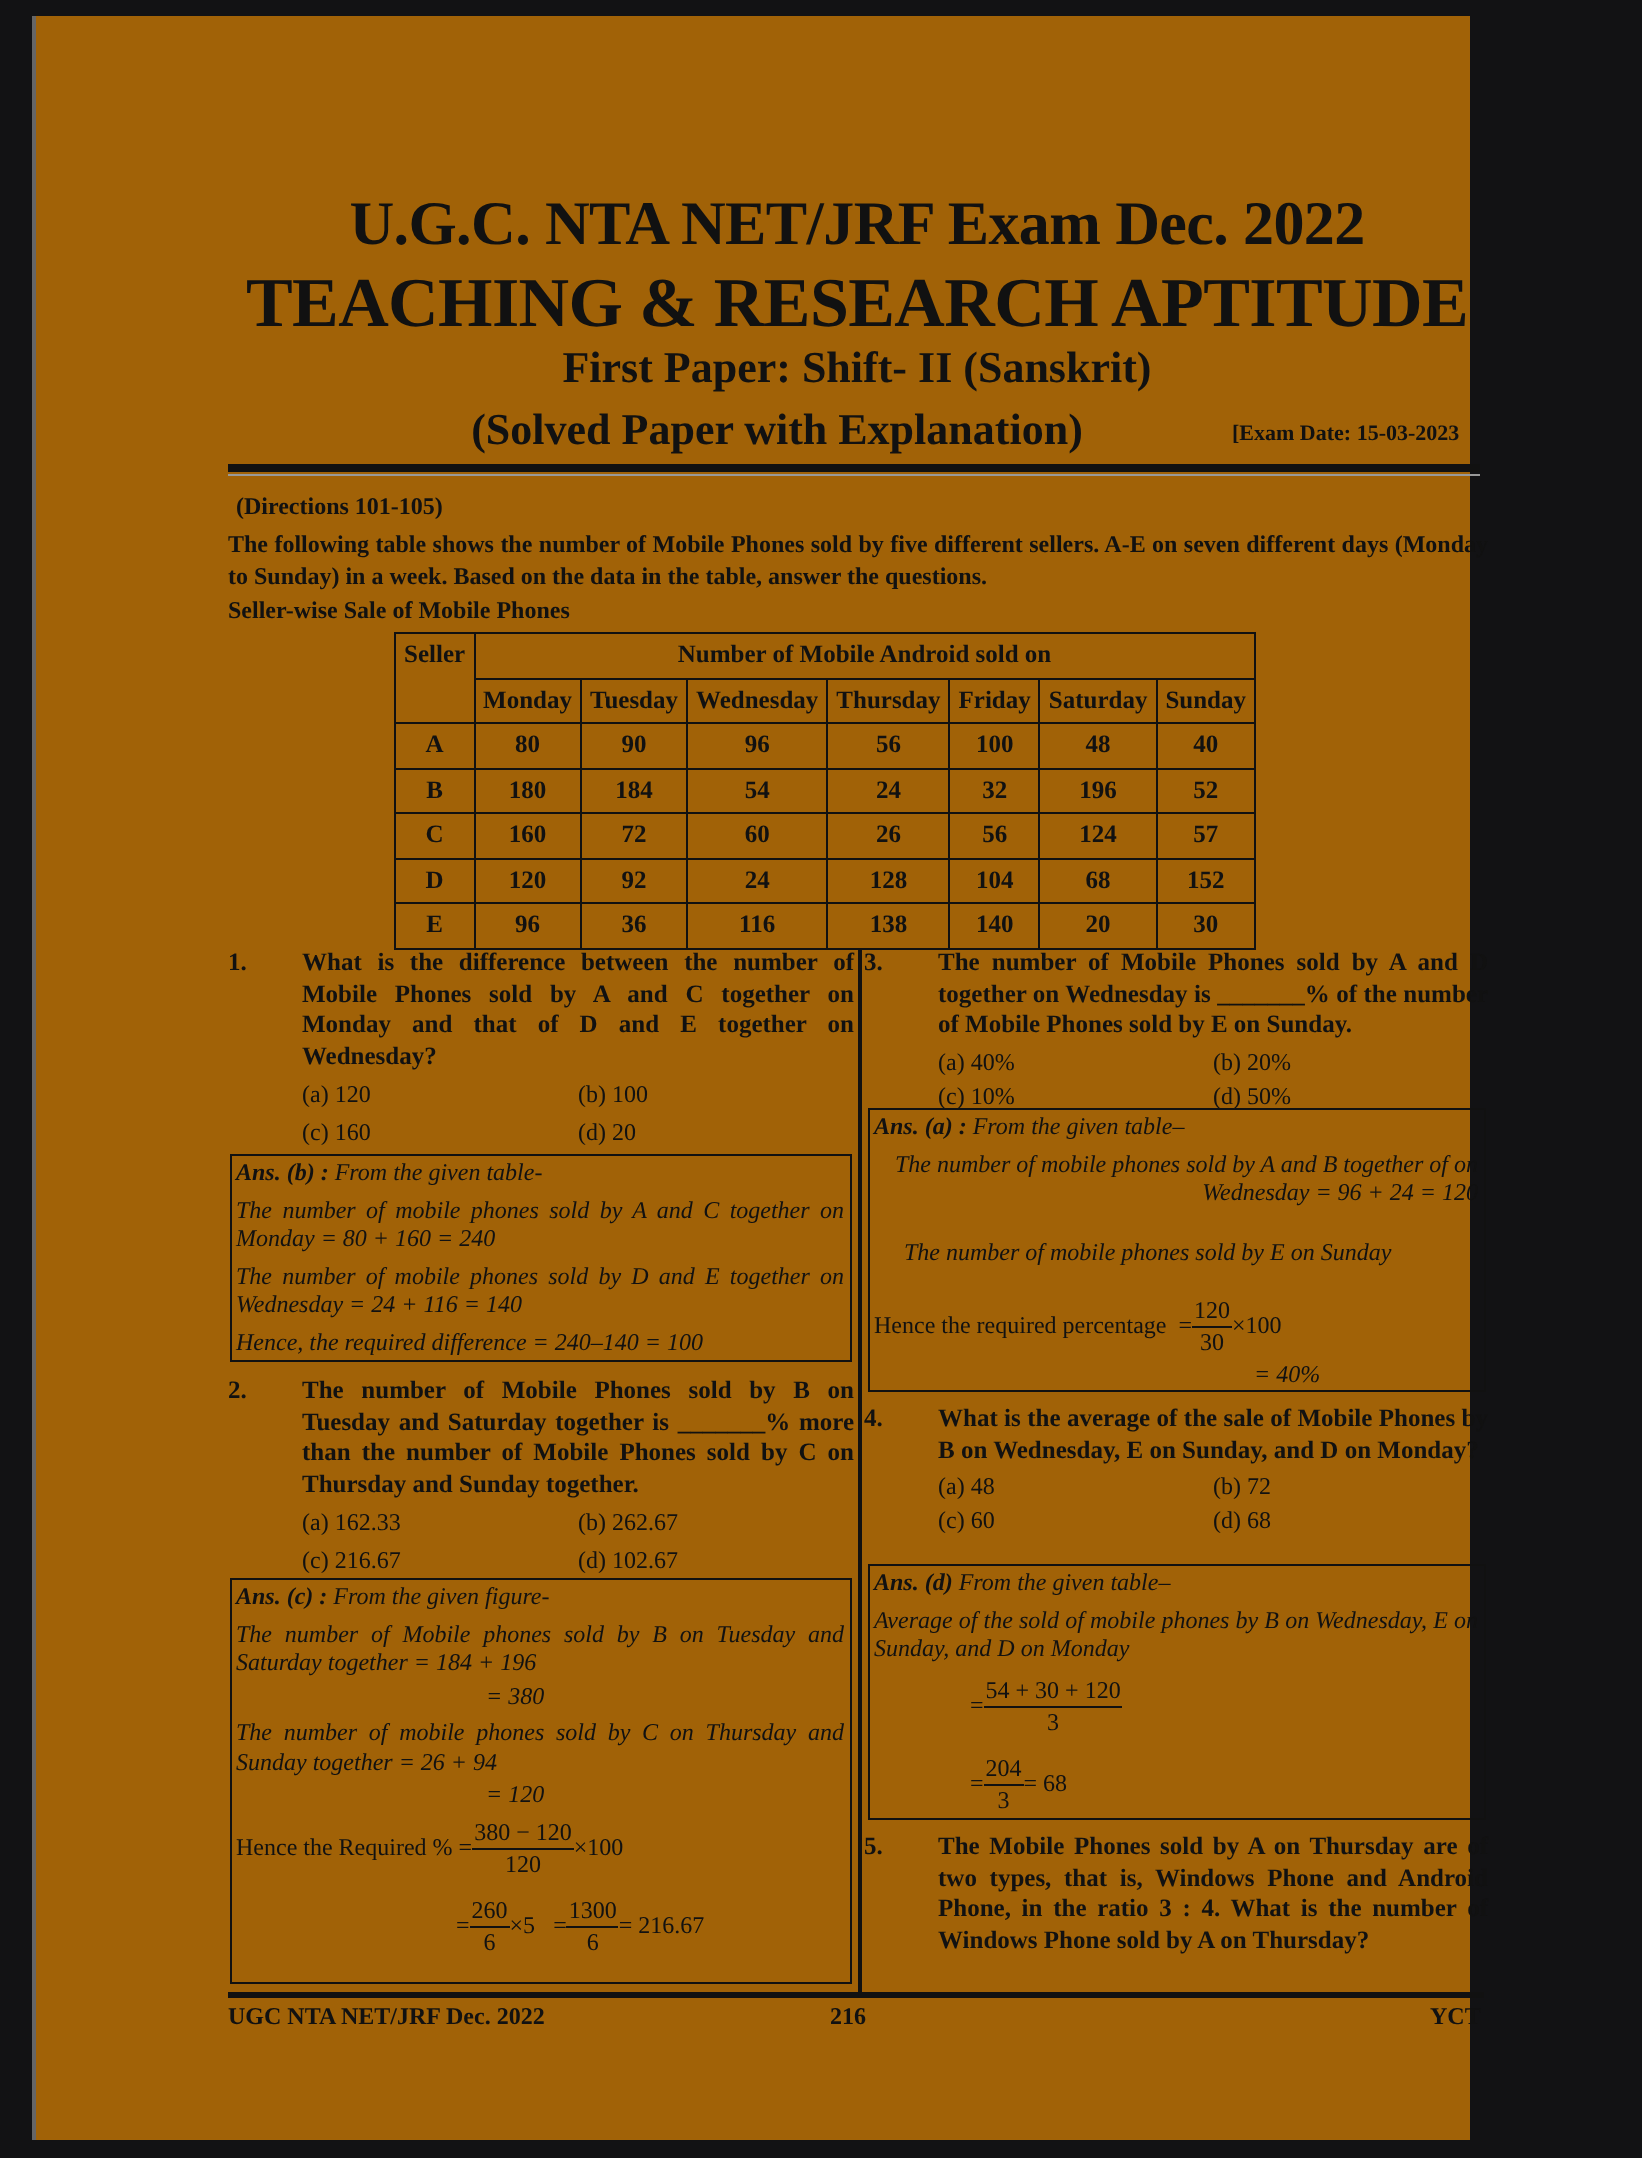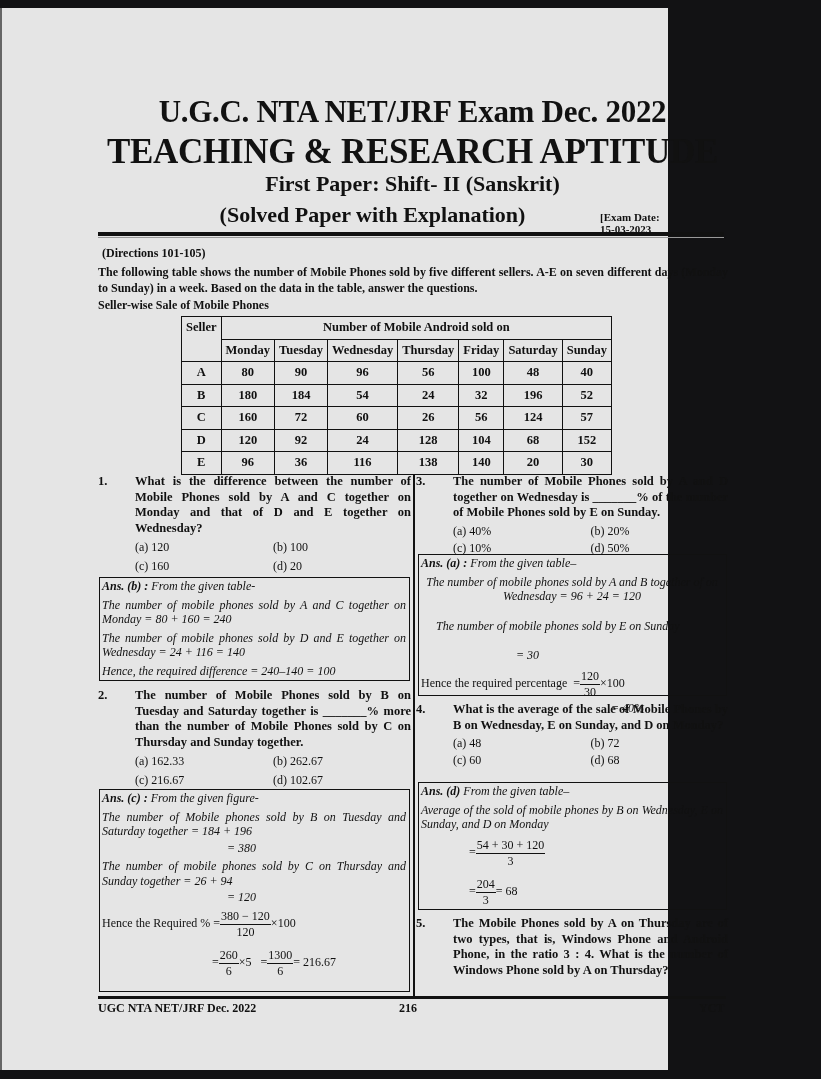--- a/index.html
+++ b/index.html
@@ -1,17 +1,17 @@
 <!DOCTYPE html>
 <html><head>
 <meta charset="utf-8">
 <style>
   html, body { margin:0; padding:0; }
   body { width:821px; height:1079px; background:#121214; position:relative; overflow:hidden; font-family:"Liberation Serif", serif; color:#111; }
-  .page { position:absolute; left:0; top:8px; width:668px; height:1062px; background:#e5e5e5; border-left:2px solid #666; box-sizing:border-box; }
+  .page { position:absolute; left:16px; top:8px; width:719px; height:1062px; background:#a16207; border-left:2px solid #666; box-sizing:border-box; }
   .hdr { position:absolute; left:0; width:821px; text-align:center; font-weight:bold; white-space:nowrap; }
   .h1 { top:86px; font-size:31px; letter-spacing:-0.3px; }
   .h2 { top:124px; font-size:35px; letter-spacing:-0.3px; }
   .h3 { top:163px; font-size:22px; }
   .h4 { top:194px; font-size:22px; left:-40px; }
   .examdate { position:absolute; top:203px; left:598px; font-size:11px; font-weight:bold; }
   .rule-top { position:absolute; left:96px; top:224px; width:626px; height:3px; background:#111; border-bottom:1px solid #111; }
   .rule-top2 { position:absolute; left:96px; top:229px; width:626px; height:1px; background:#999; }
   .directions { position:absolute; left:100px; top:238px; font-size:12px; font-weight:bold; }
   .intro { position:absolute; left:96px; top:256px; width:630px; font-size:12px; font-weight:bold; line-height:16px; text-align:justify; }
@@ -176,23 +176,22 @@
     </div>
     <div class="opts" style="line-height:17px">
       <span>(a) 40%</span>
       <span>(b) 20%</span>
       <span>(c) 10%</span>
       <span>(d) 50%</span>
     </div>
   </div>
   <div class="colR ans" style="top:546px;left:416px;width:309px;height:142px;">
     <p><span class="b">Ans. (a) :</span><span> From the given table–</span></p>
-    <p style="text-align:center">The number of mobile phones sold by A and B together of on Wednesday = 96 + 24 = 120</p>
+    <p style="text-align:right">The number of mobile phones sold by A and B together of on Wednesday = 96 + 24 = 120</p>
     <p style="margin:15px">The number of mobile phones sold by E on Sunday</p>
-    <p style="padding-left:95px;margin:0 0 6px">= 30</p>
     <div>
       <span>Hence the required percentage</span> &nbsp;=<span class="frac"><span class="num">120</span><span class="den">30</span></span><span>×100</span>
     </div>
     <p style="padding-left:190px;margin:1px 0 0">= 40%</p>
   </div>
 
   <div class="colR" style="top:694px;">
     <div class="q">
       <span class="qnum">4.</span>
       <div class="qtext">What is the average of the sale of Mobile Phones by B on Wednesday, E on Sunday, and D on Monday?</div>

